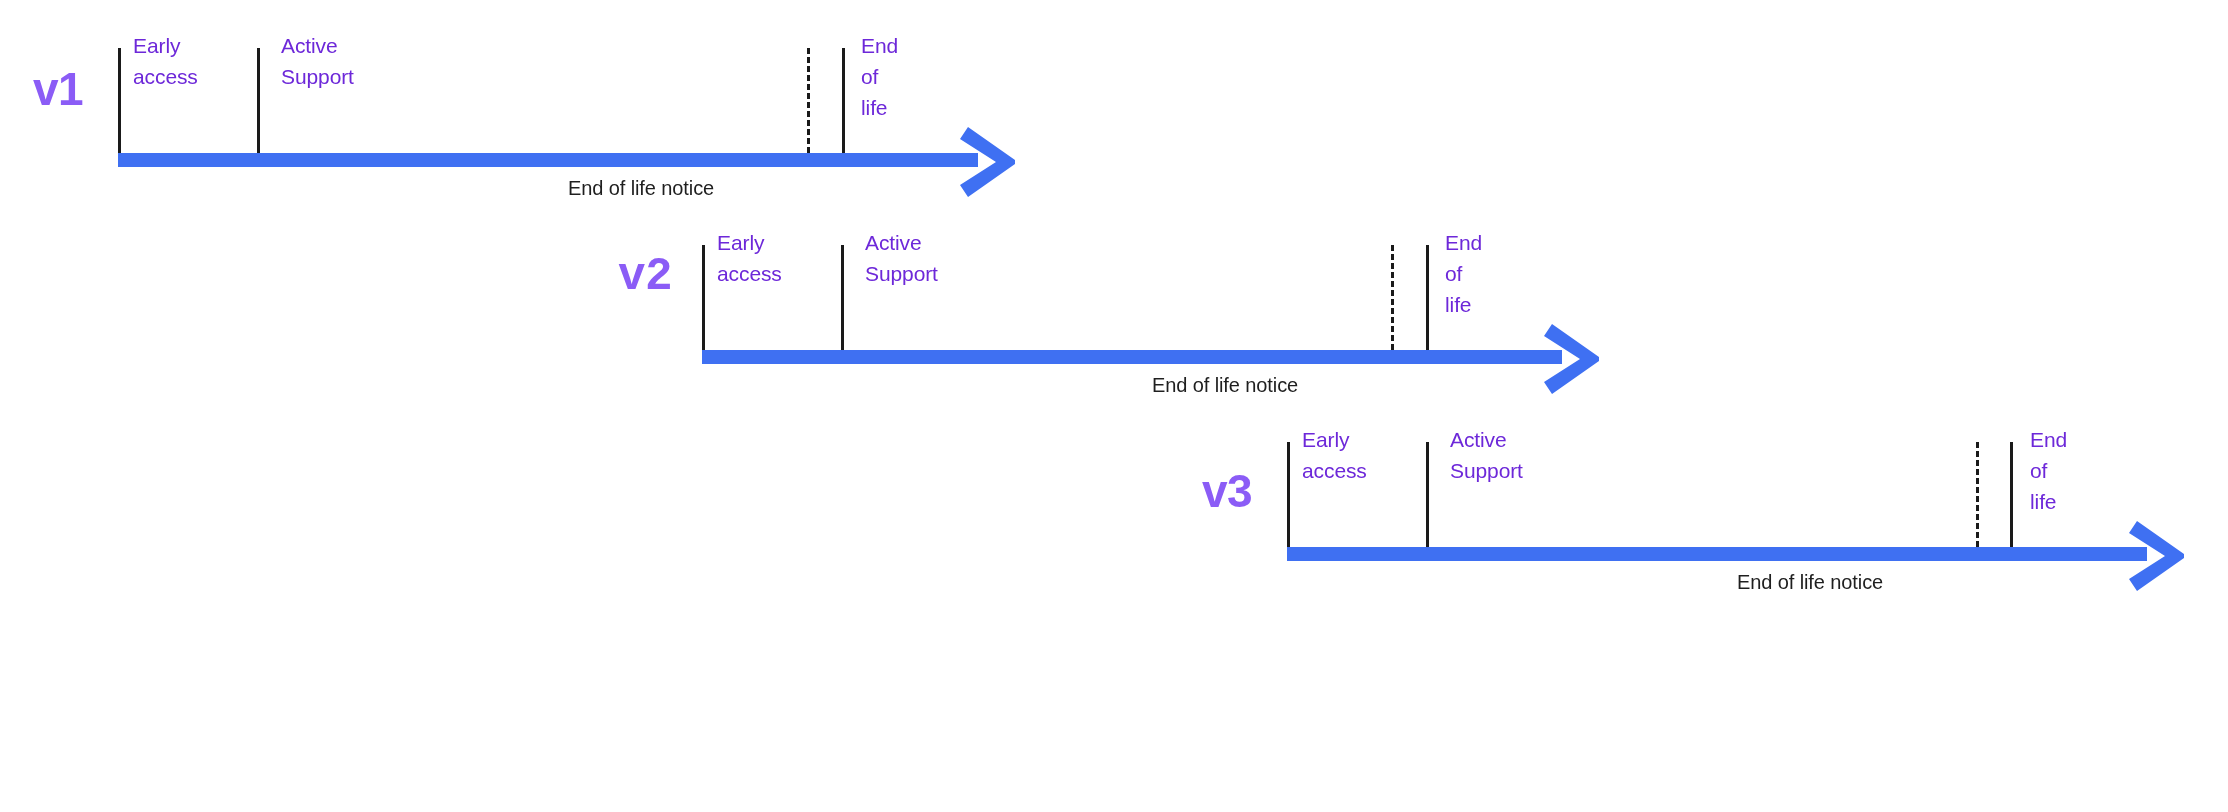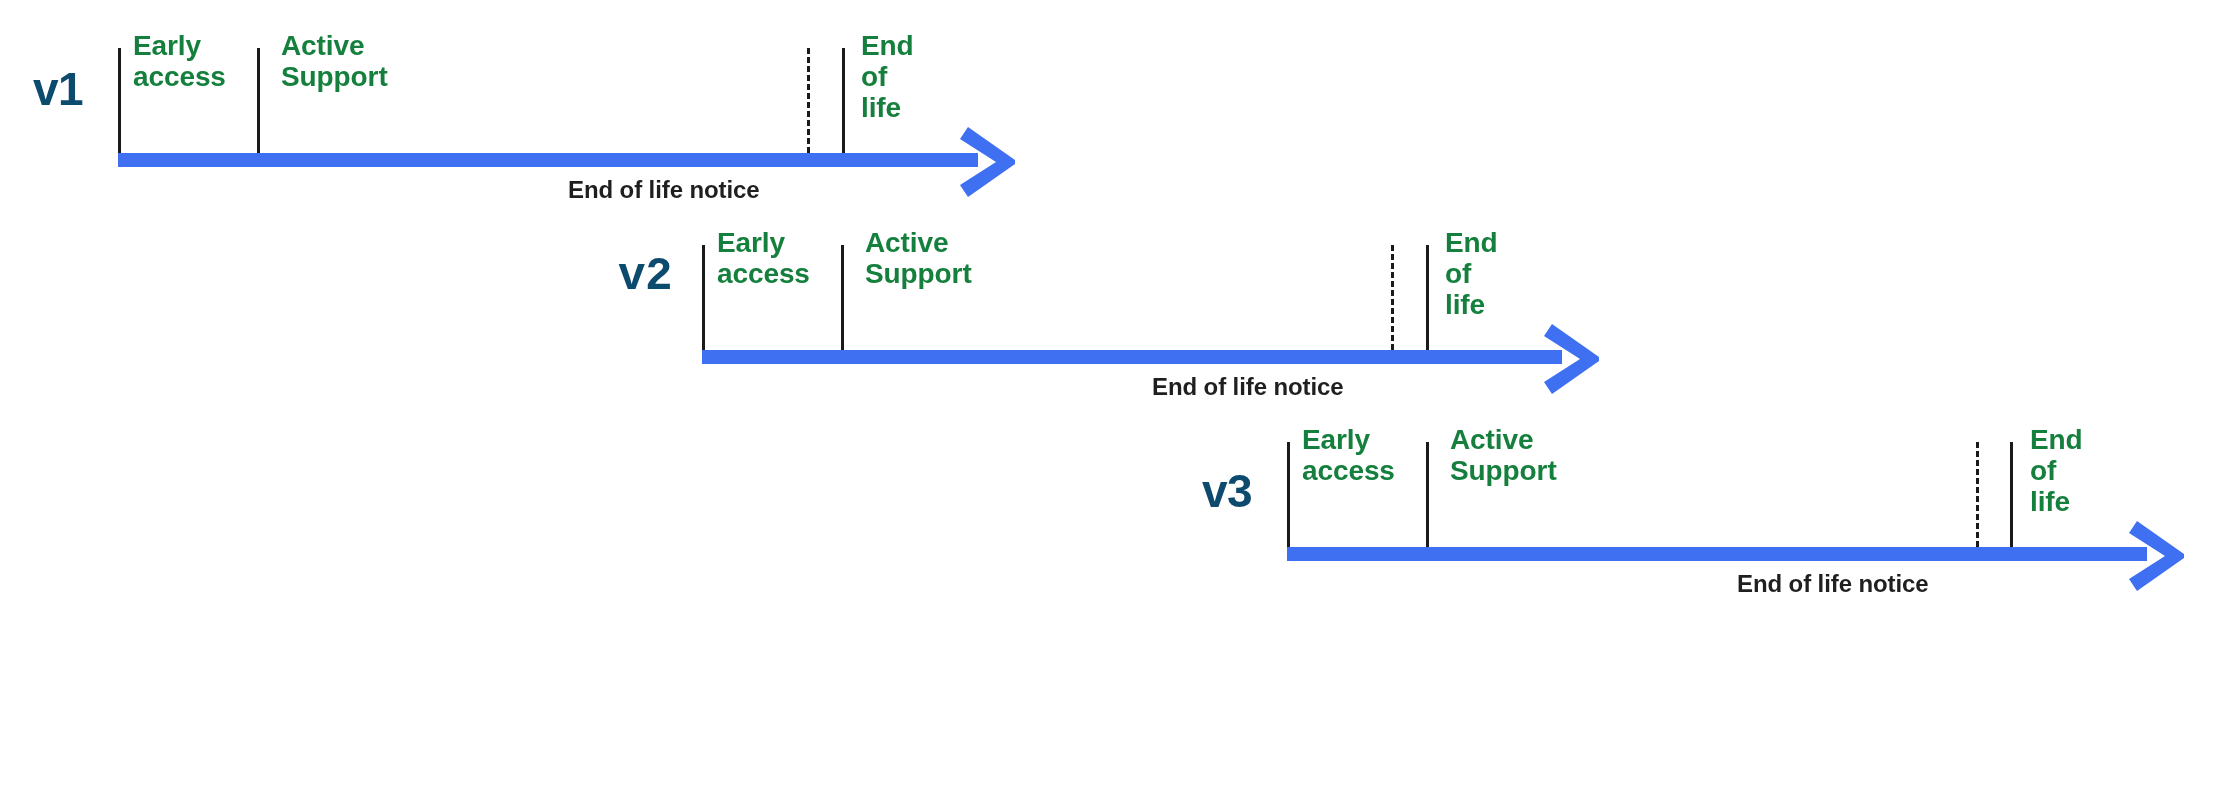--- a/index.html
+++ b/index.html
@@ -24,66 +24,66 @@
     position: absolute;
     left: 0;
     top: 0;
   }
 
   
   .version-label {
     position: absolute;
     font-size: 46px;
     font-weight: 700;
-    color: #0c4a6e;
+    color: #8b5cf6;
     letter-spacing: -0.5px;
     line-height: 1;
     white-space: nowrap;
   }
 
   
   .divider {
     position: absolute;
     width: 3px;
     background: #1a1a1a;
   }
   .divider.dashed {
     width: 0;
     background: none;
     border-left: 3px dashed #1a1a1a;
   }
 
   
   .phase-label {
     position: absolute;
-    font-size: 28px;
-    font-weight: 700;
-    color: #15803d;
+    font-size: 21px;
+    font-weight: 400;
+    color: #6d28d9;
     line-height: 31px;
     white-space: pre-line;
     letter-spacing: -0.1px;
   }
 
   
   .bar {
     position: absolute;
     height: 14px;
     background: #3f70f2;
   }
   .arrow-head {
     position: absolute;
     overflow: visible;
   }
   .arrow-head svg { display: block; }
 
   
   .notice-label {
     position: absolute;
-    font-size: 24px;
-    font-weight: 700;
+    font-size: 20px;
+    font-weight: 400;
     color: #1f1f1f;
     line-height: 1;
     white-space: nowrap;
     letter-spacing: -0.1px;
   }
 </style>
 </head>
 <body>
 
 <div id="canvas">

